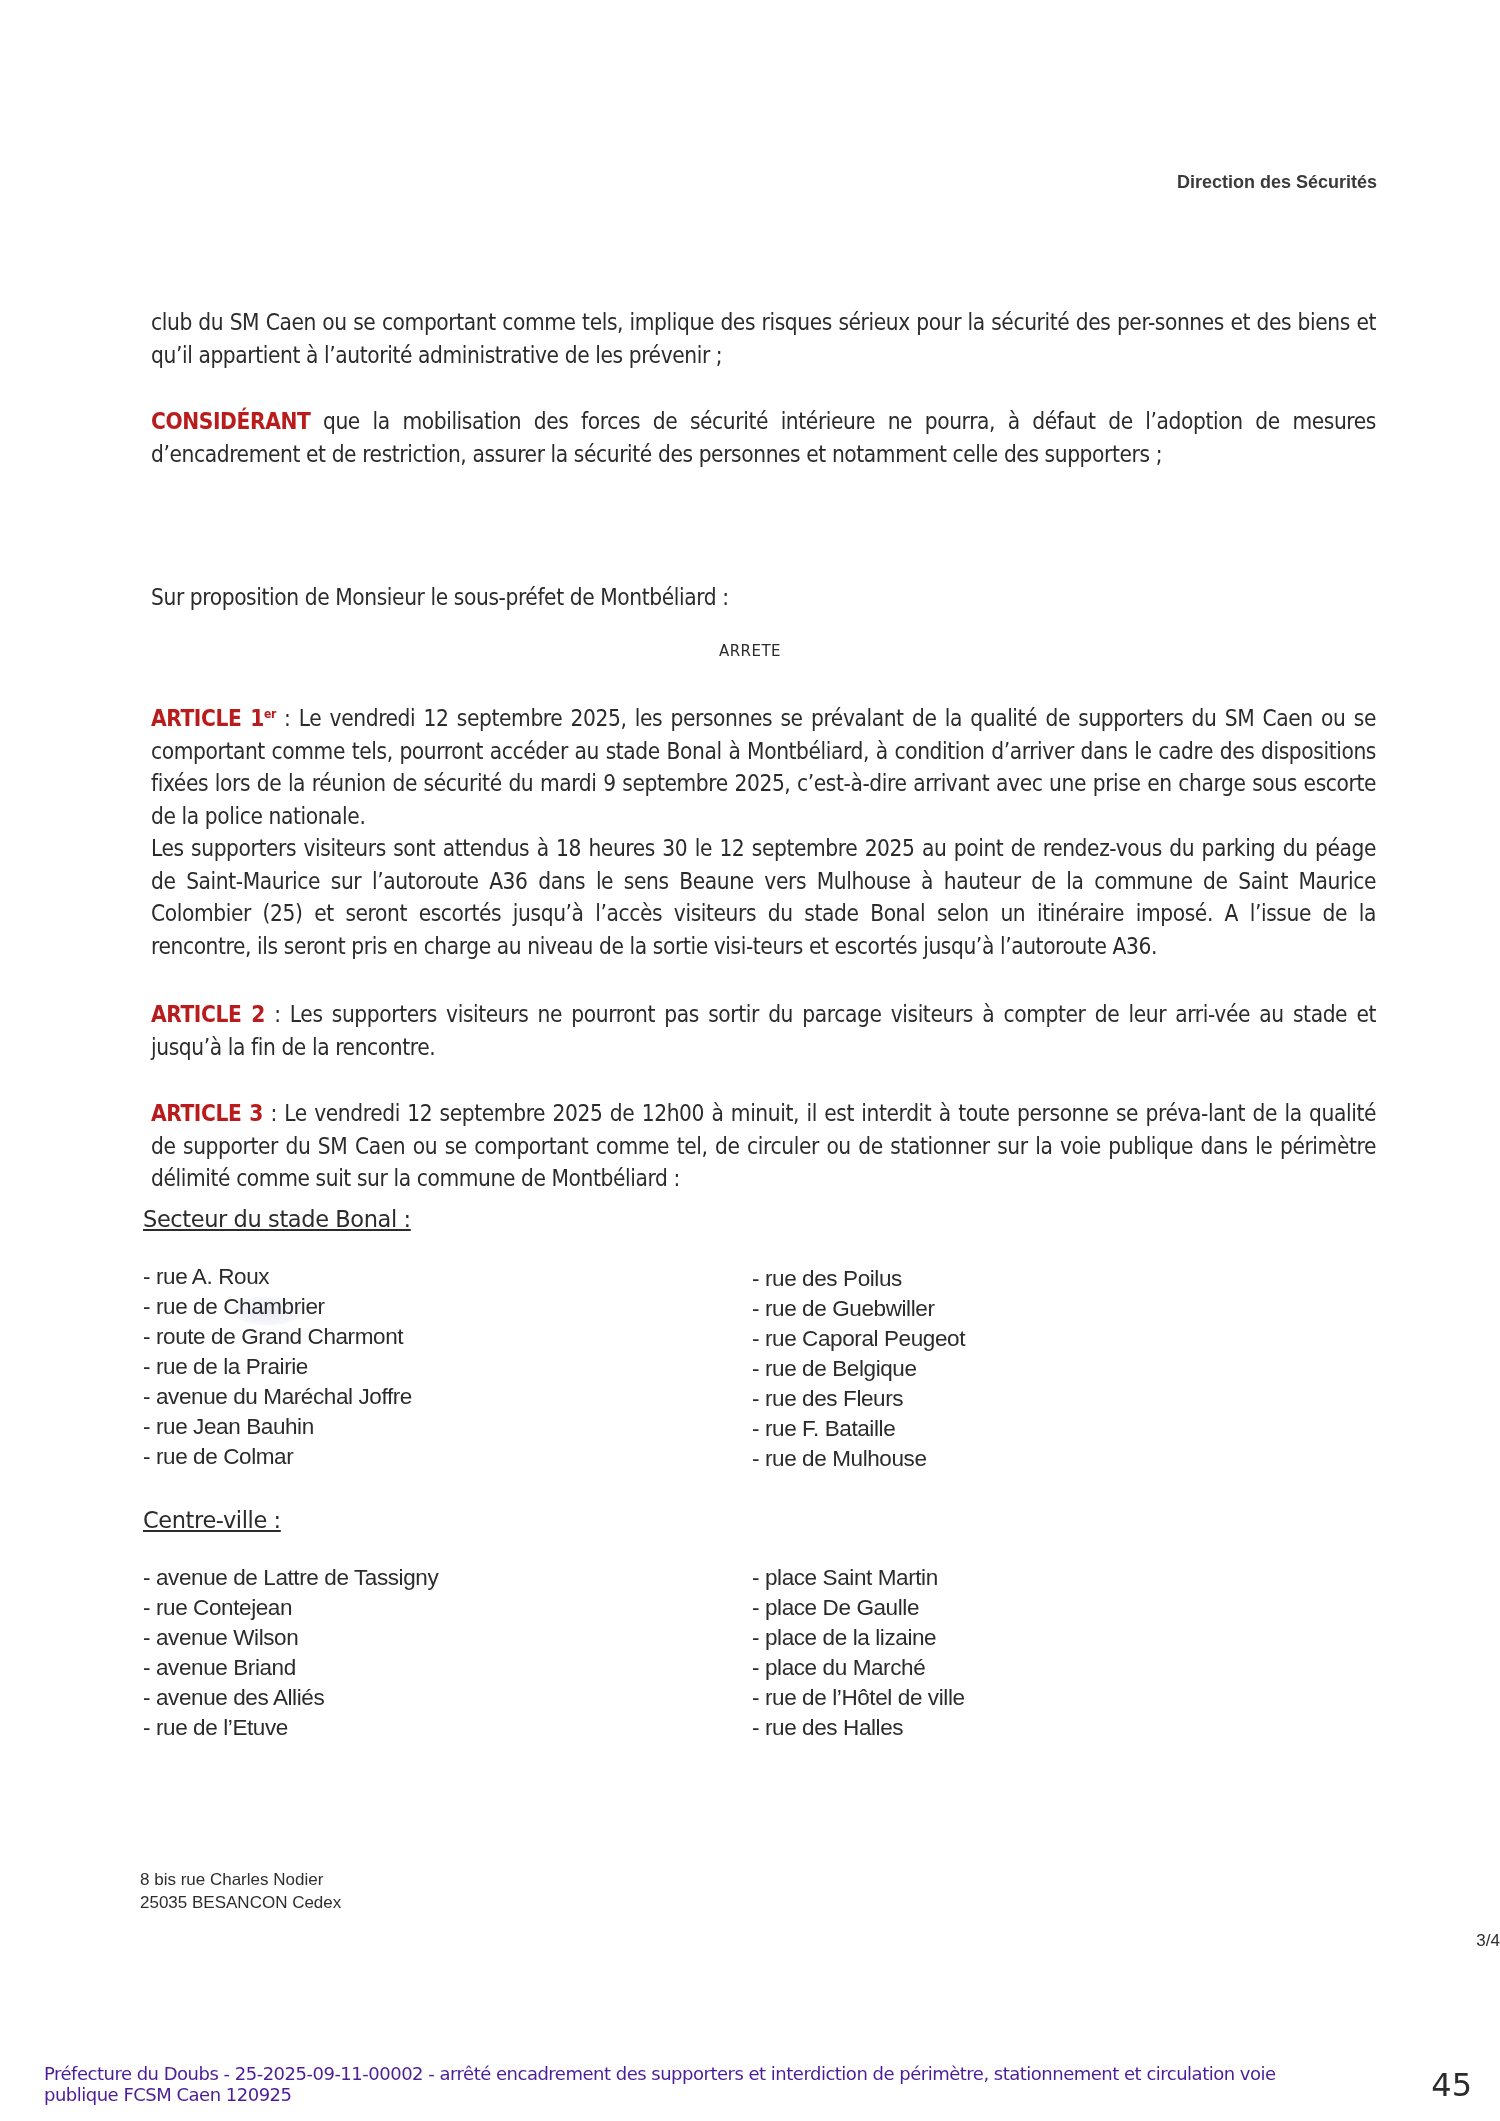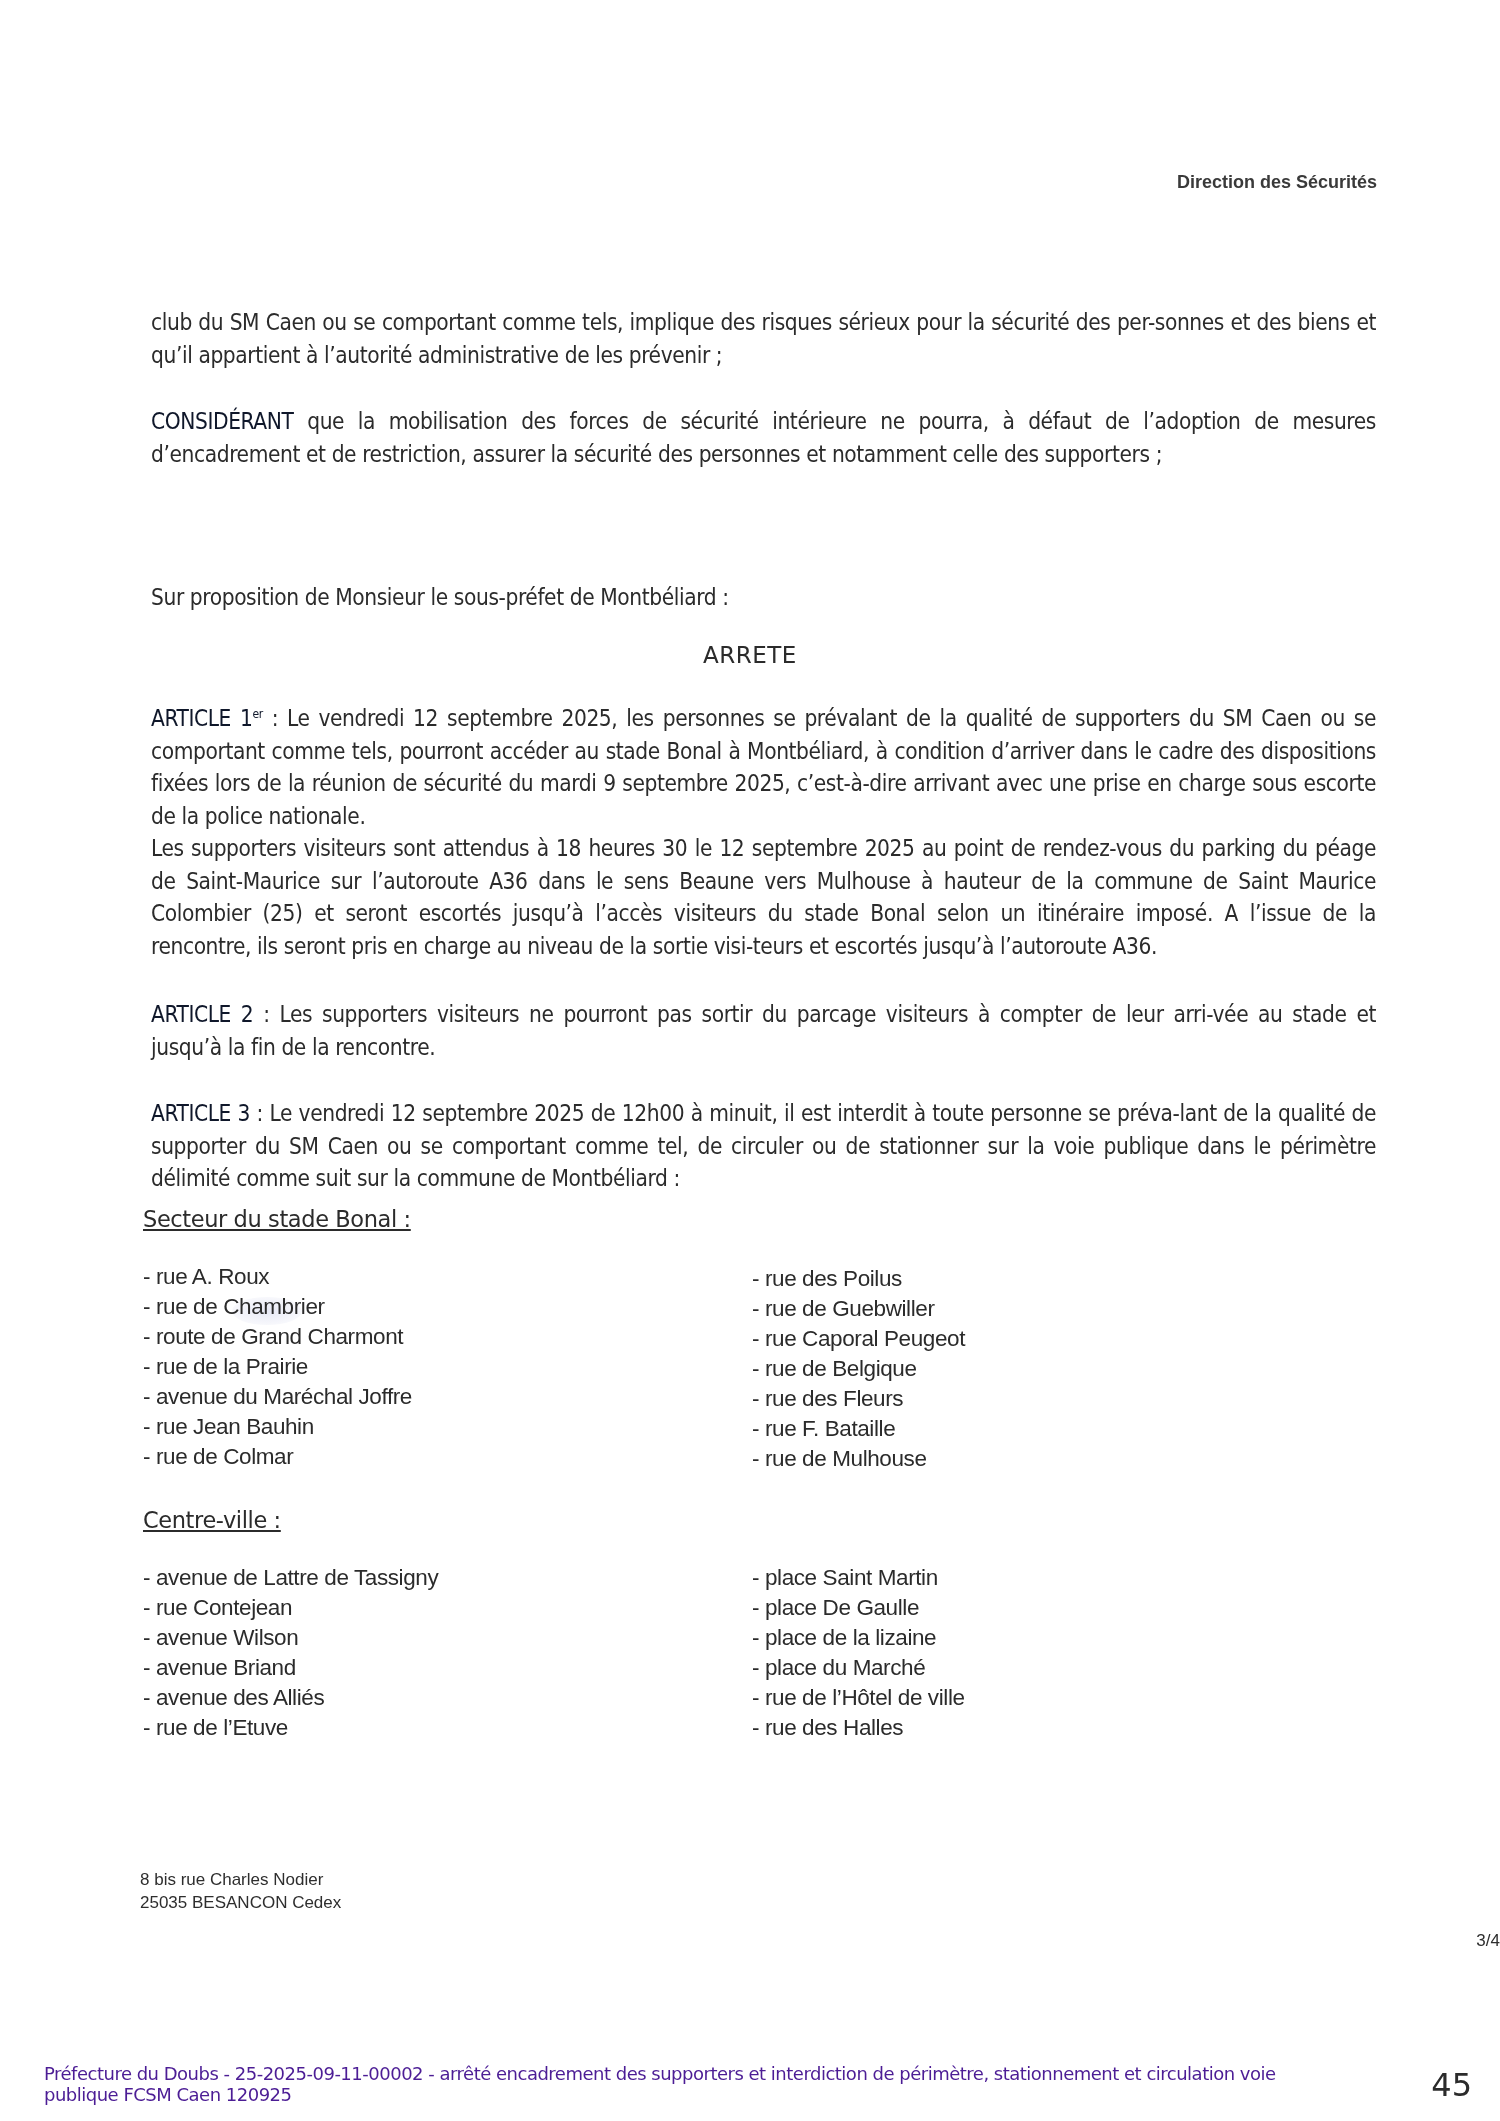--- a/index.html
+++ b/index.html
@@ -37,39 +37,39 @@
       font-family: "DejaVu Sans Condensed", "DejaVu Sans", sans-serif;
       font-stretch: condensed;
       font-size: 22.5px;
       line-height: 32.5px;
       color: #2b2b2b;
       text-align: justify;
       margin: 0;
       letter-spacing: -0.4px;
     }
     .body-text b {
-      font-weight: normal;
-      color: #0f172a;
+      font-weight: bold;
+      color: #b91c1c;
     }
     sup {
       font-size: 12px;
       vertical-align: super;
       line-height: 0;
     }
     .p1 { top: 306px; }
     .p2 { top: 405px; }
     .p3 { top: 581px; }
     .arrete {
       position: absolute;
       top: 642px;
       left: 0;
       width: 1500px;
       text-align: center;
       font-family: "DejaVu Sans", sans-serif;
-      font-size: 23px;
+      font-size: 15px;
       letter-spacing: 0.5px;
       color: #2b2b2b;
     }
     .p4 { top: 702px; }
     .p5 { top: 998px; }
     .p6 { top: 1097px; }
     .section-title {
       position: absolute;
       left: 143px;
       font-family: "DejaVu Sans", sans-serif;

